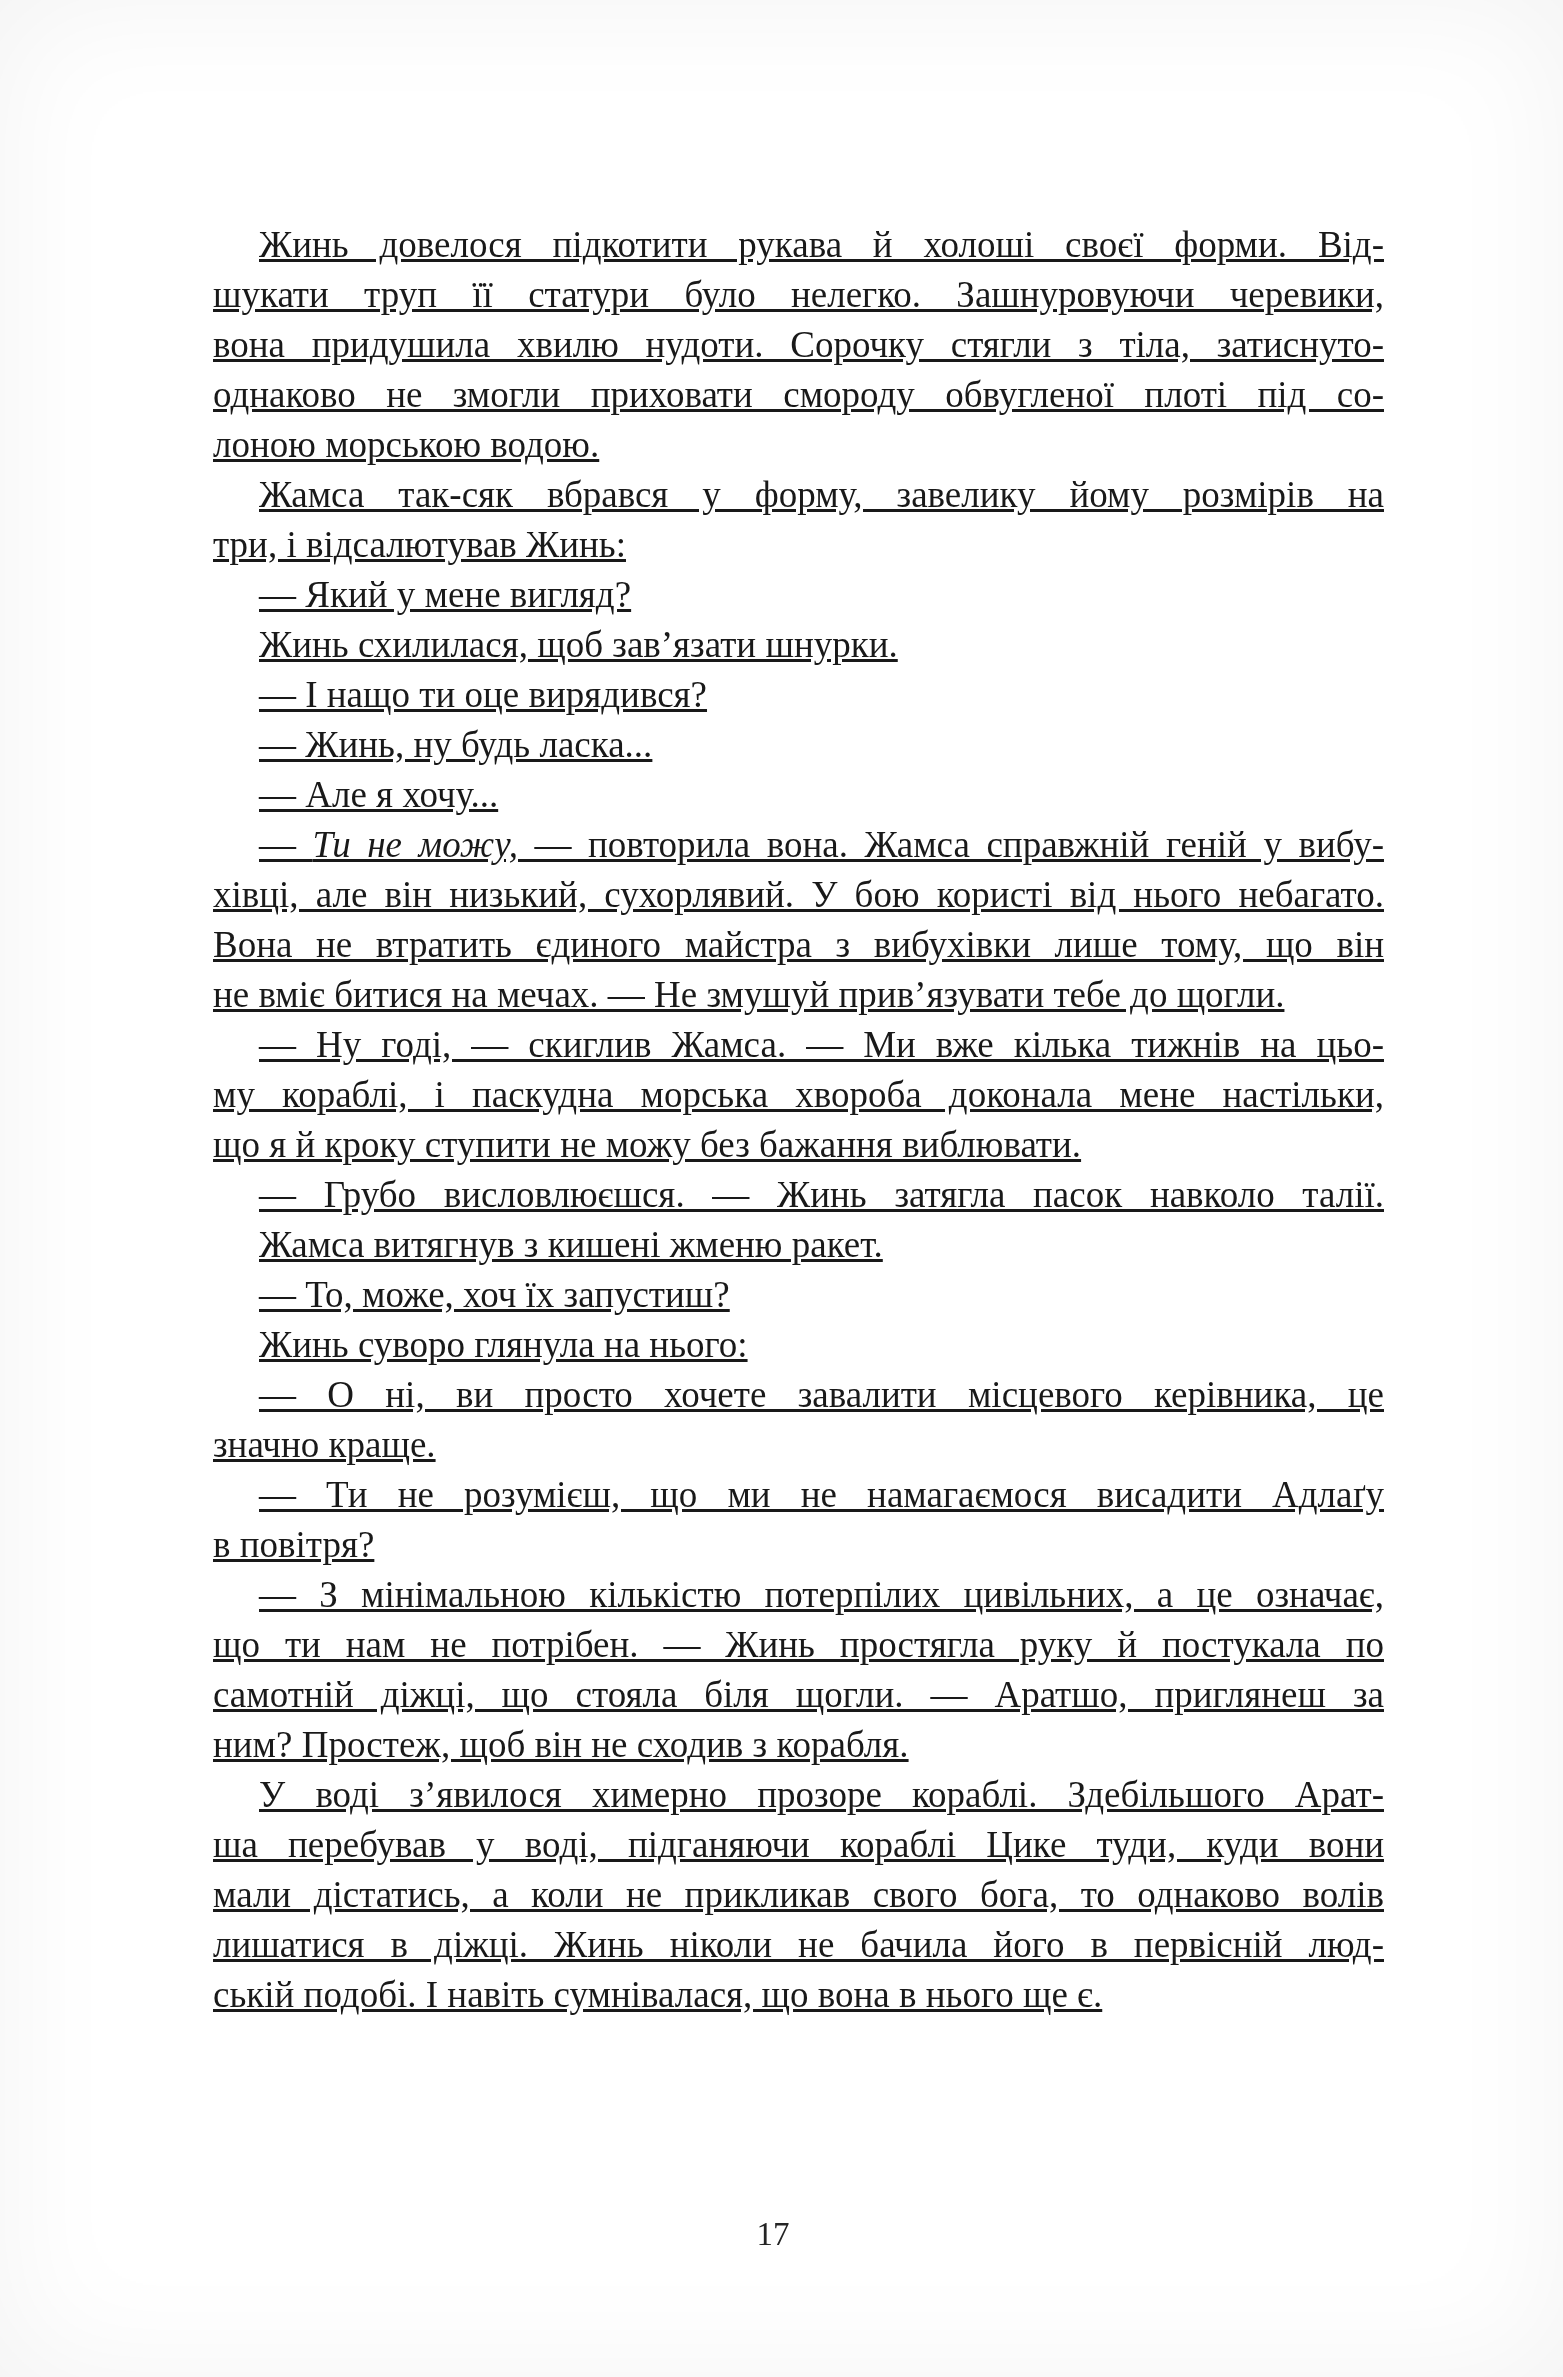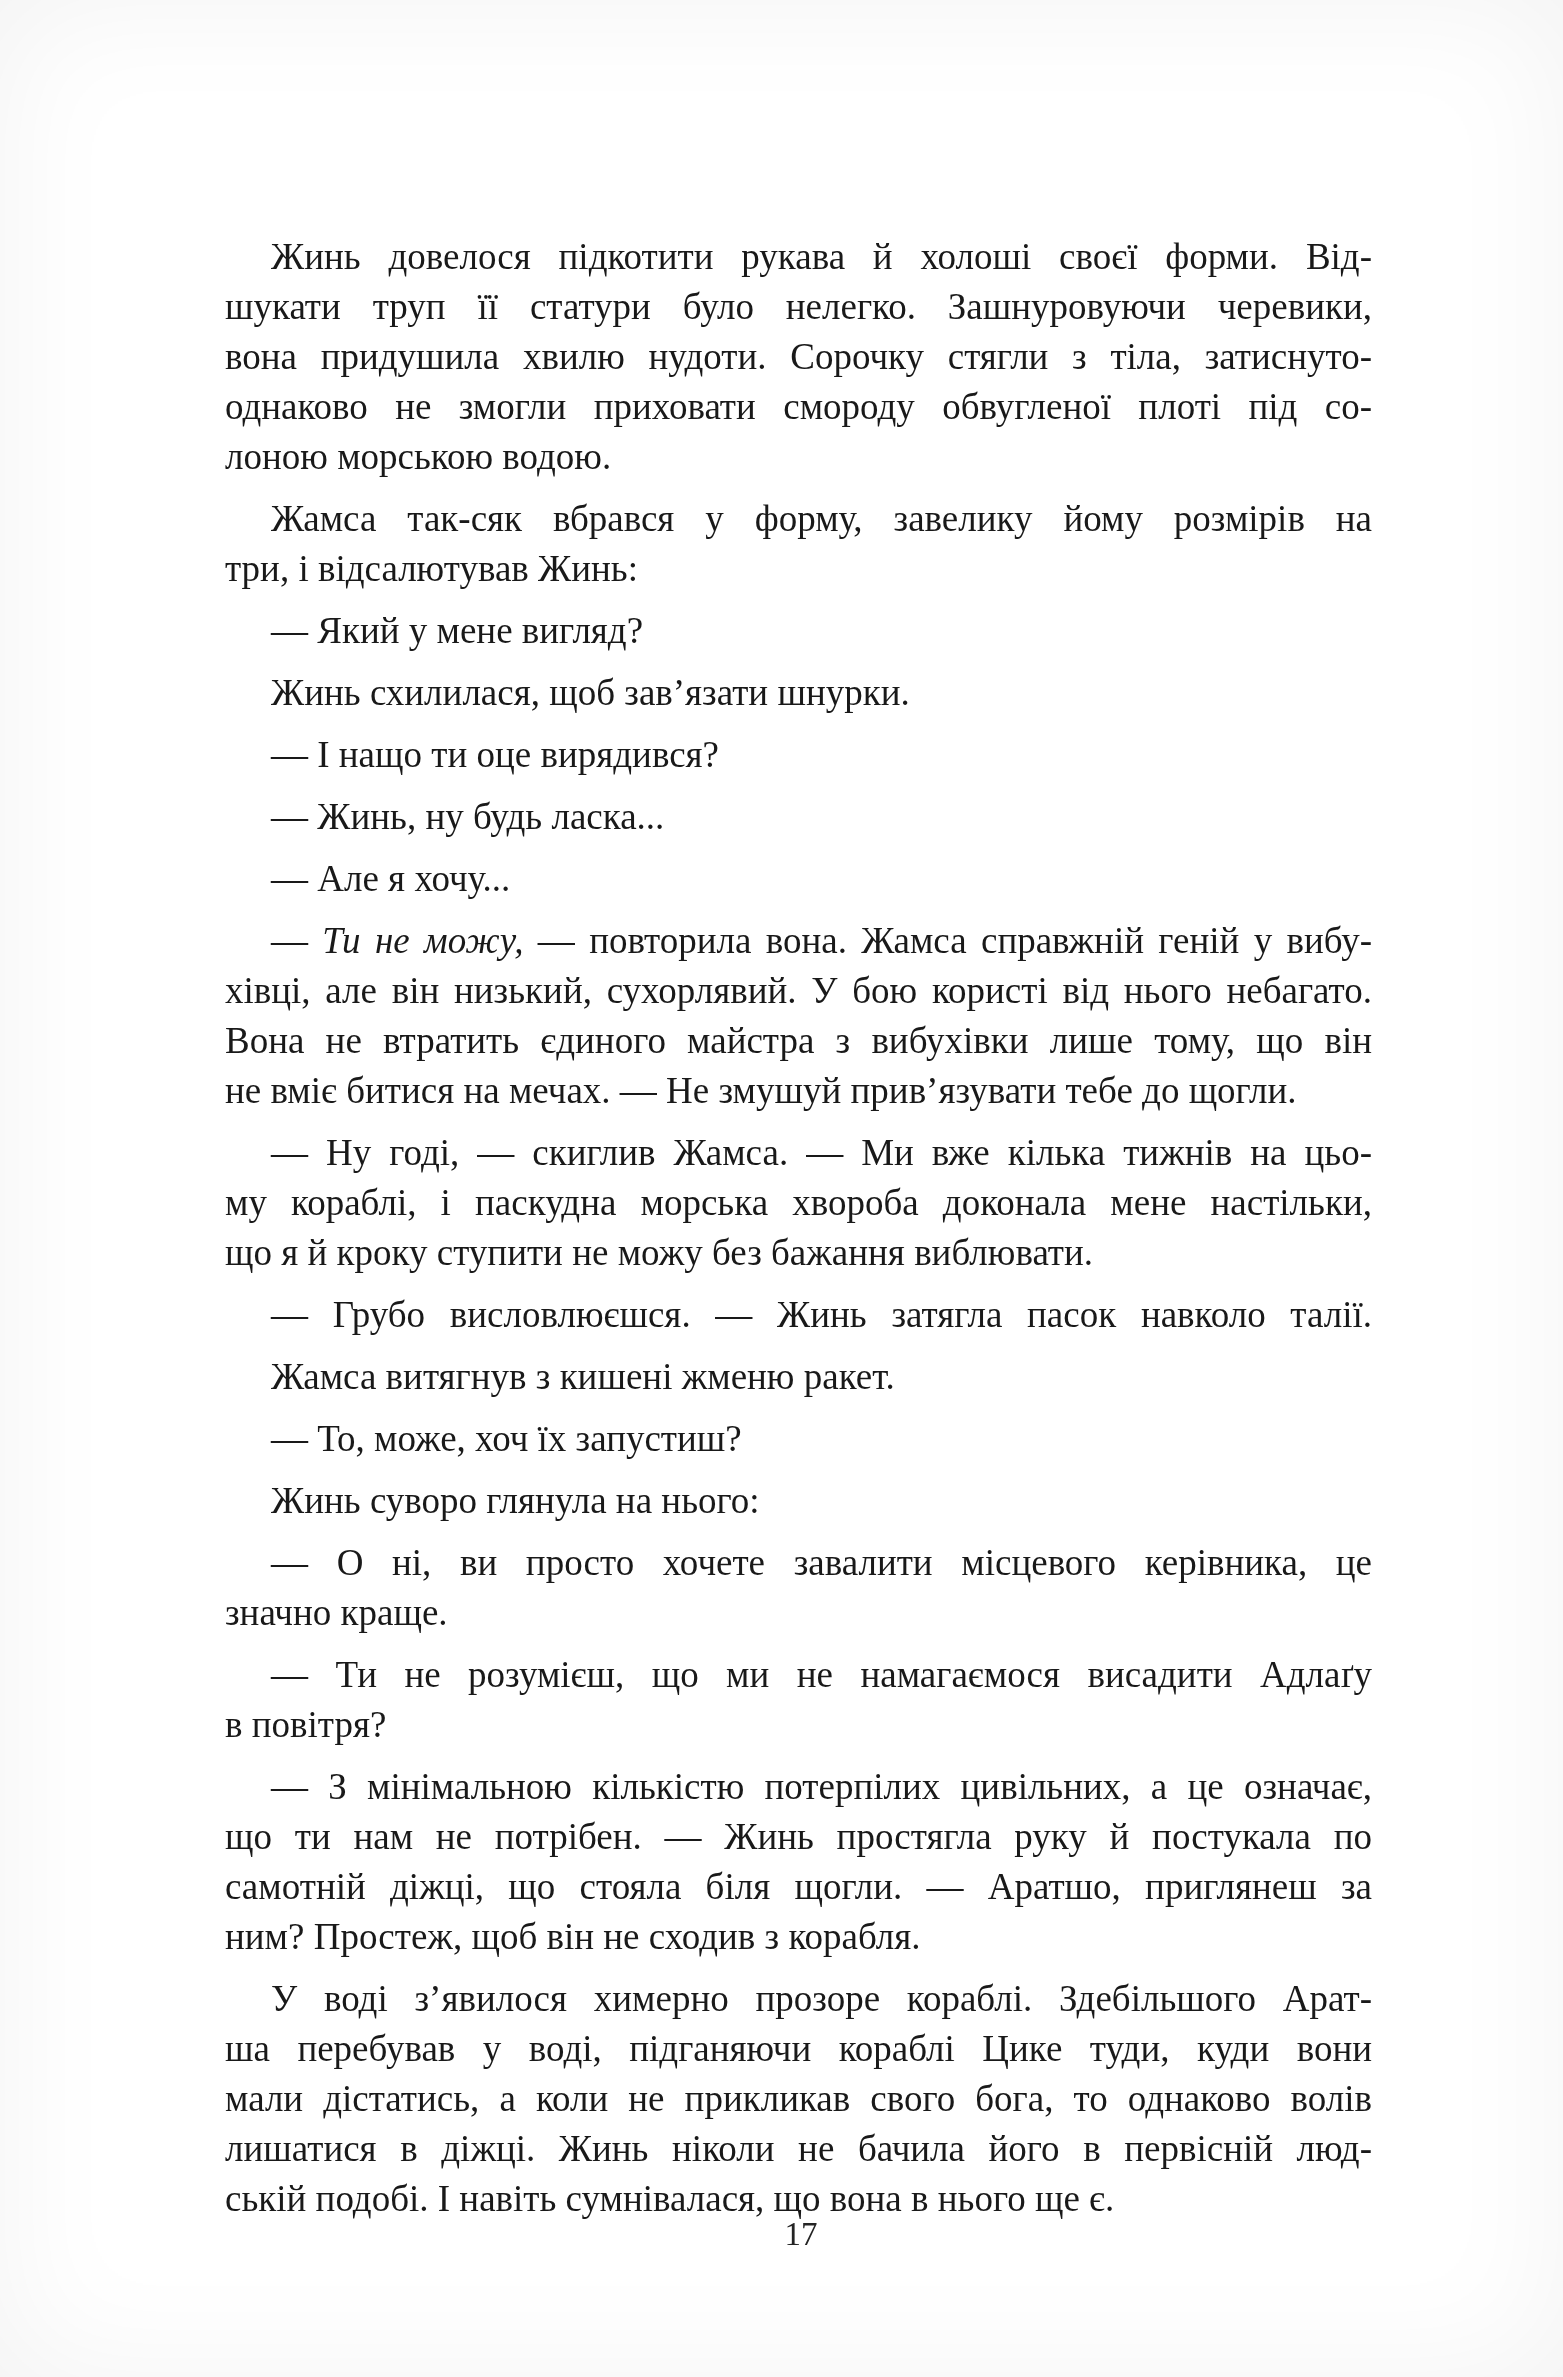--- a/index.html
+++ b/index.html
@@ -24,38 +24,37 @@
   .text-block {
     position: absolute;
     left: 213px;
     top: 220px;
     width: 1171px;
     font-family: "Liberation Serif", "DejaVu Serif", serif;
     font-size: 37px;
     line-height: 50px;
     color: #191919;
   }
-  .para { margin: 12px; }
+  .para { margin: 0; text-decoration: underline; }
   .line {
     text-align: justify;
     text-align-last: justify;
   }
   .line.last { text-align-last: left; }
   .para.fill .line.last { text-align-last: justify; }
   .line.first { text-indent: 46px; }
   .em { font-style: italic; }
   .page-number {
     position: absolute;
     left: 773px;
     top: 2216px;
     transform: translateX(-50%);
     font-family: "Liberation Serif", "DejaVu Serif", serif;
     font-size: 33px;
     color: #242424;
-    margin-left: 28px;
   }
 </style>
 </head>
 <body>
 
 <div class="page">
   <div class="text-block" id="text-block">
       <div class="para">
         <div class="line first">Жинь довелося підкотити рукава й холоші своєї форми. Від-</div>
         <div class="line">шукати труп її статури було нелегко. Зашнуровуючи черевики,</div>

